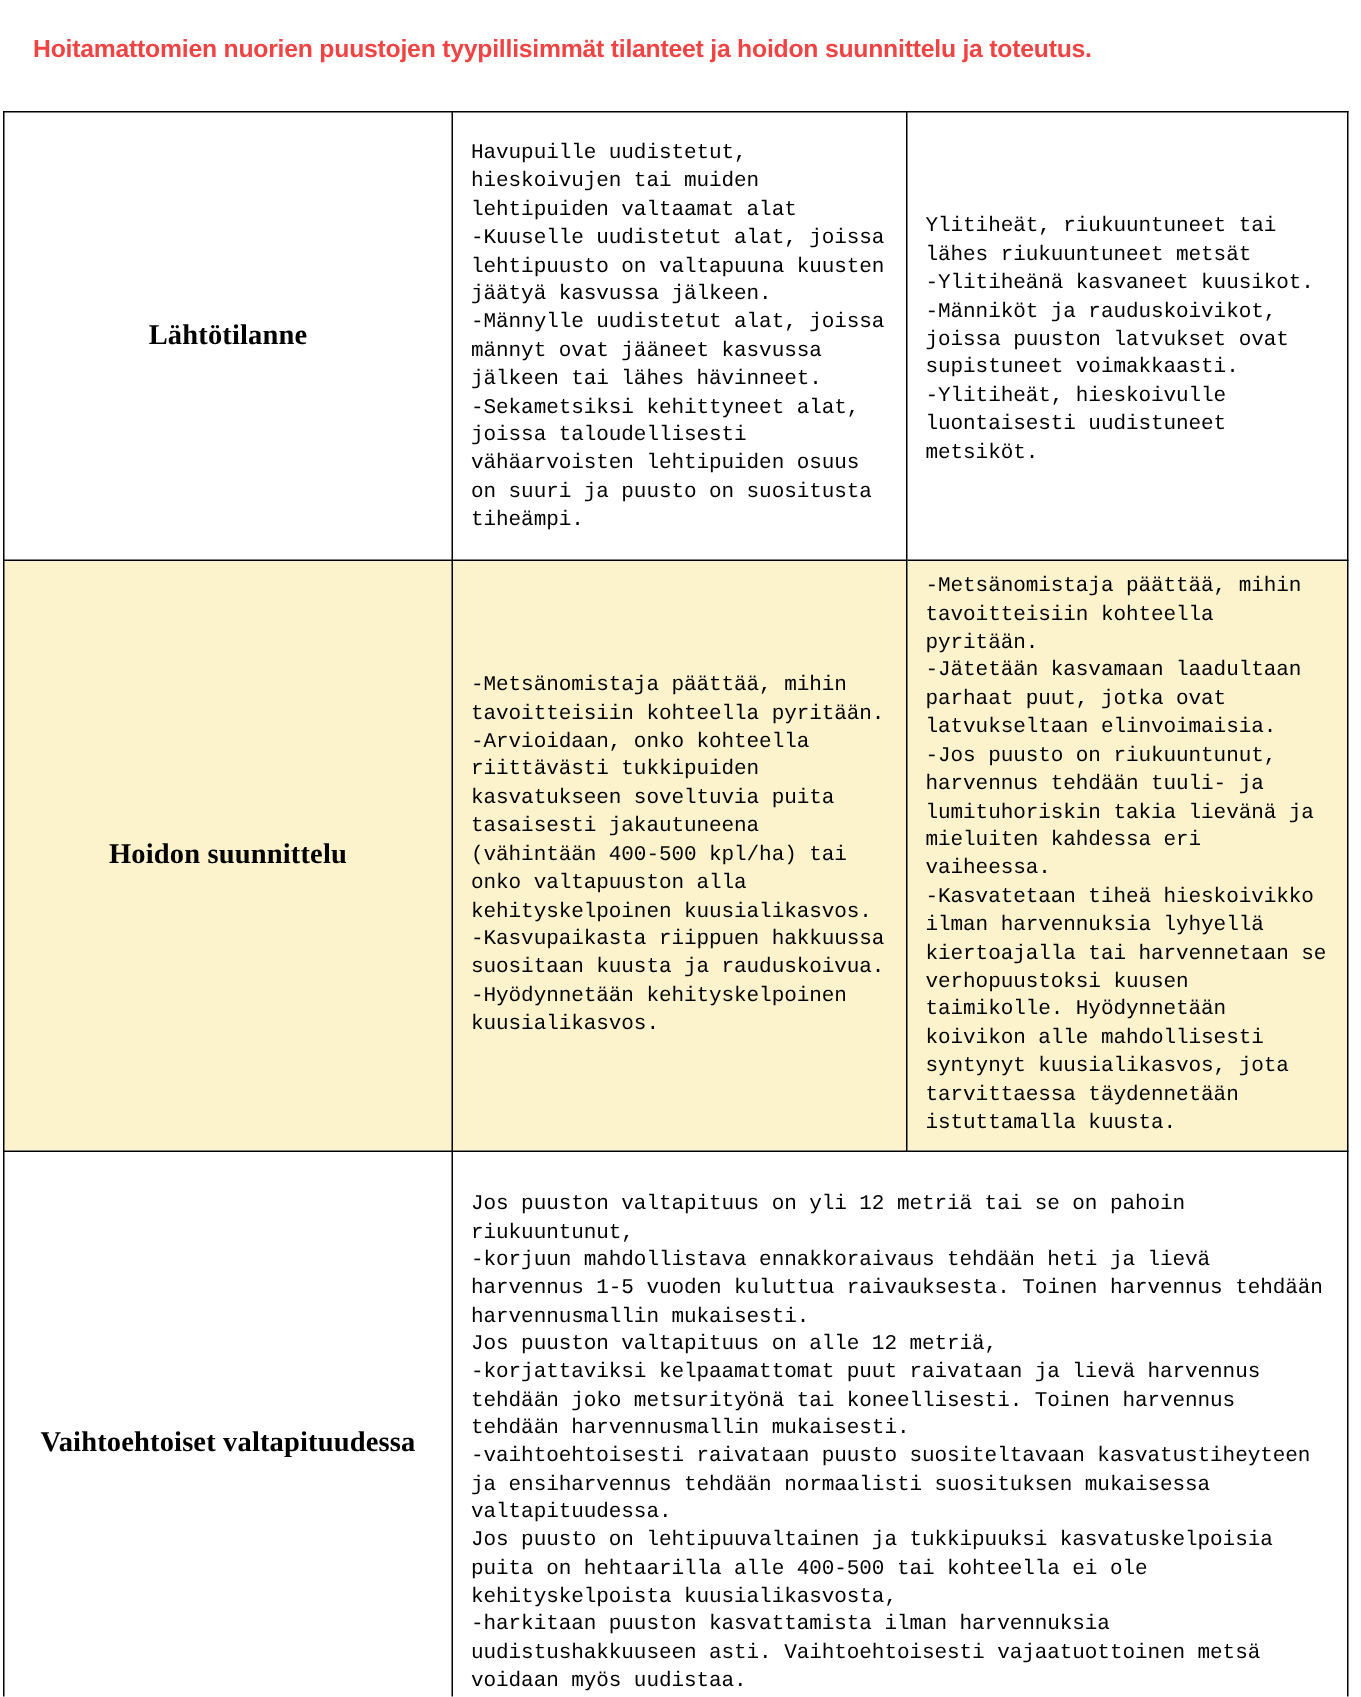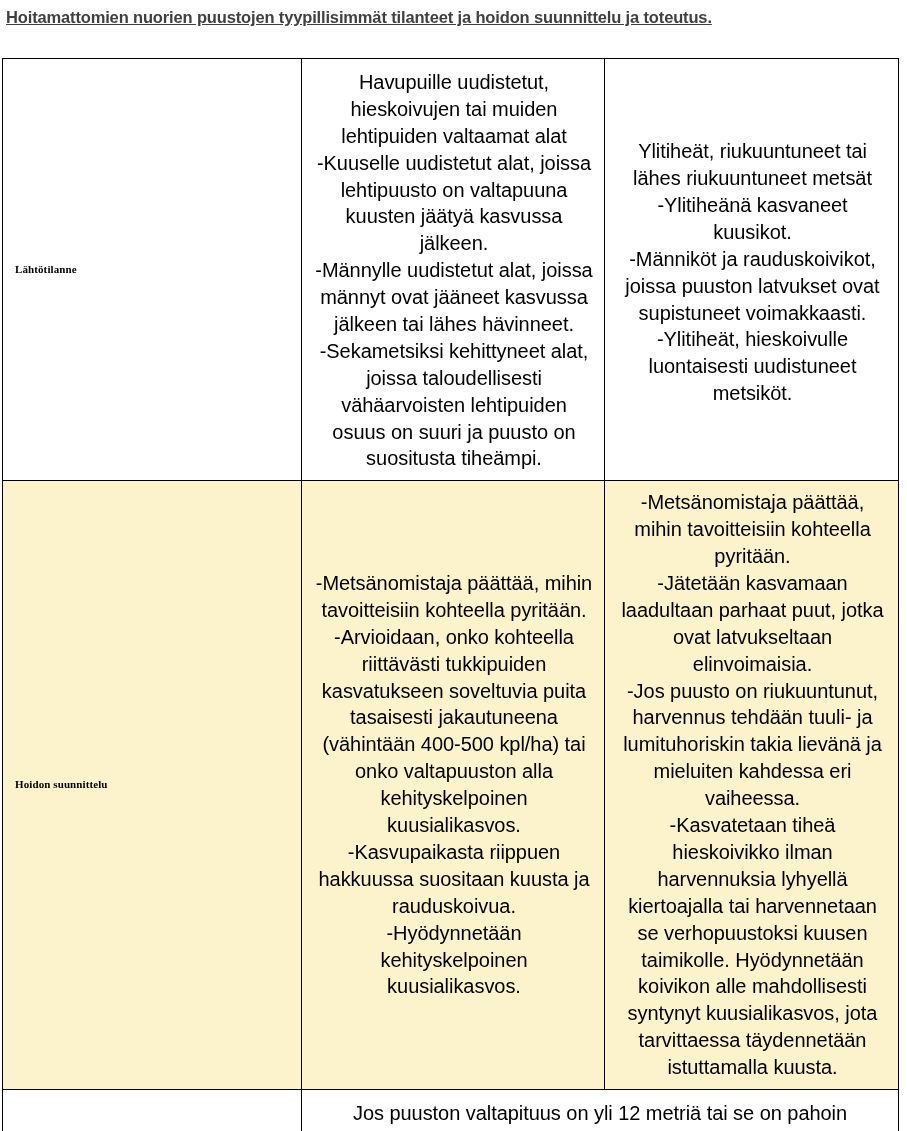--- a/index.html
+++ b/index.html
@@ -23,25 +23,24 @@
     box-sizing: border-box;
   }
 
   
   .doc-title {
     font-family: "Liberation Sans", "DejaVu Sans", sans-serif;
     font-weight: bold;
     font-size: 16.5px;
     line-height: 1.32;
     letter-spacing: -0.15px;
-    color: #404040;
+    color: #ef4444;
     padding: 7px 10px 2px 6px;
-    margin: 0;
+    margin: 16px;
     box-sizing: border-box;
-    text-decoration: underline;
   }
 
   
   .tbl-wrap {
     position: absolute;
     left: 2px;
     top: 58px;
     width: 896px;
   }
   table.matrix {
@@ -55,34 +54,35 @@
   table.matrix col.c-right  { width: 294px; }
 
   table.matrix td {
     border: 1px solid #000000;
     vertical-align: middle;
     padding: 0;
     background: #ffffff;
   }
 
   .row-label {
+    text-align: center;
     font-family: "Liberation Serif", "DejaVu Serif", serif;
     font-weight: bold;
-    font-size: 11px;
+    font-size: 19px;
     line-height: 1.25;
     padding: 6px 12px;
     letter-spacing: 0.1px;
   }
 
   .cell-body {
-    font-family: Liberation Sans, sans-serif;
-    font-size: 20px;
+    font-family: Liberation Mono, monospace;
+    font-size: 14px;
     line-height: 1.345;
     padding: 8px 10px 8px 12px;
-    text-align: center;
+    text-align: left;
     white-space: pre-line;
     letter-spacing: -0.05px;
   }
 
   
   td.v-top    { vertical-align: top; }
   td.v-mid    { vertical-align: middle; }
 
   
   tr.hl > td { background: #fcf2cc; }

